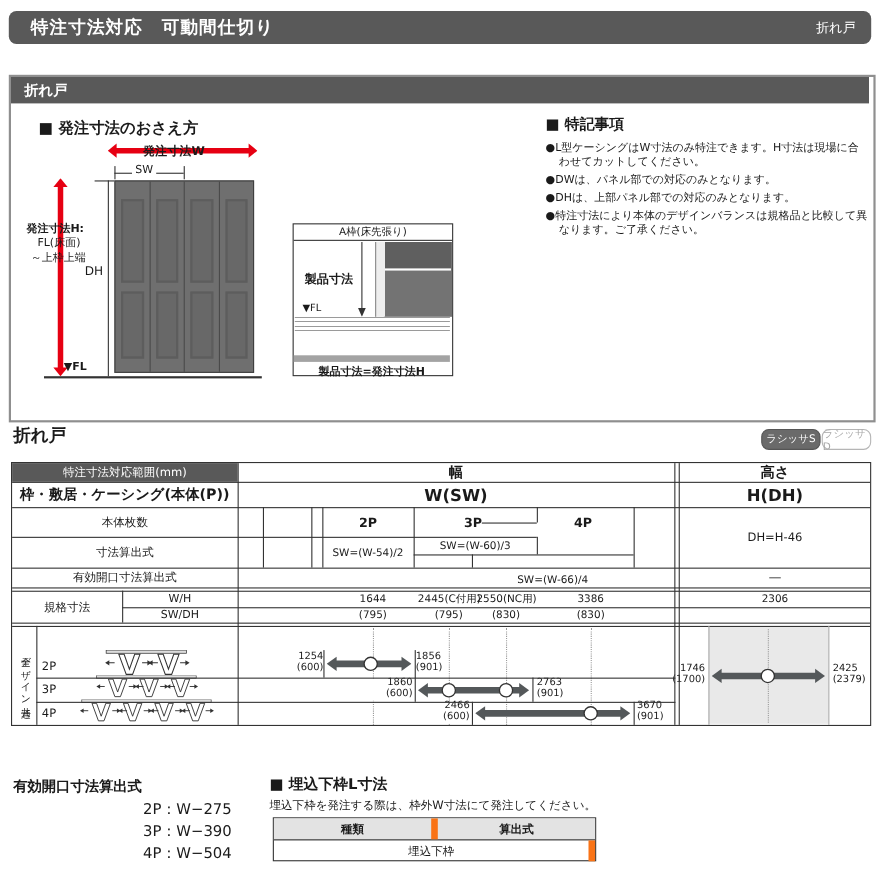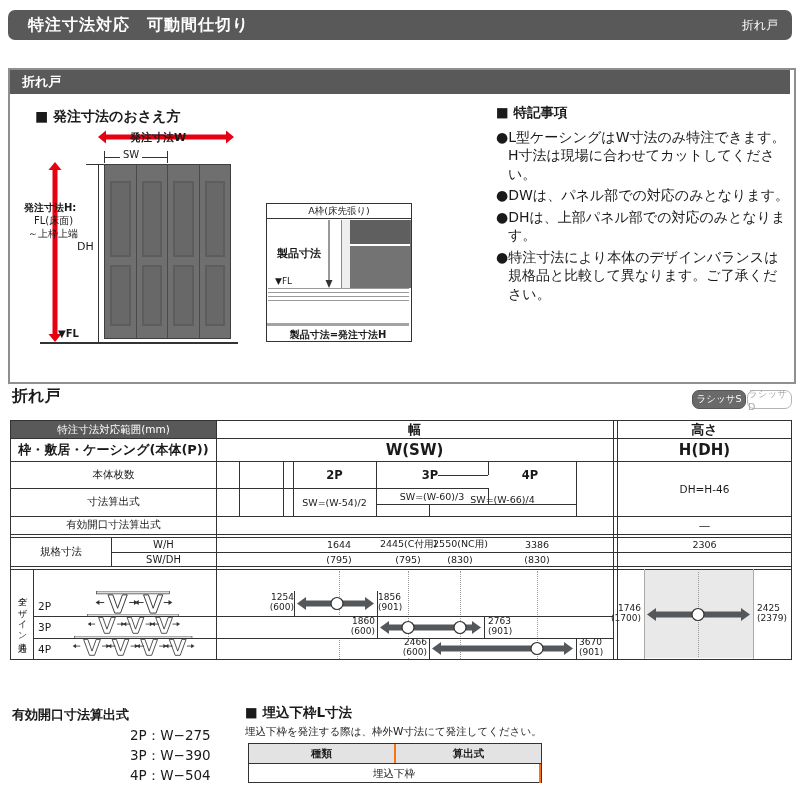--- a/index.html
+++ b/index.html
@@ -25,36 +25,36 @@
   .panel{position:relative;flex:1;border-right:1px solid #4a4a4a;}
   .panel:last-child{border-right:none;}
   .ins{position:absolute;left:5px;right:5px;border:2px solid #5d5d5d;background:#686868;}
   .ins.t{top:9%;height:42%;}
   .ins.bo{top:58%;height:33%;}
   .minibox{left:256px;top:133px;width:144px;height:137px;border:1px solid #333;background:#fff;}
   .minihead{left:0;top:0;width:100%;height:15px;border-bottom:1px solid #333;font-size:9.5px;box-sizing:border-box;}
   .hatch{background:repeating-linear-gradient(to bottom,#9a9a9a 0 1px,transparent 1px 4px);}
   .notes{left:486px;top:34px;width:294px;}
   .notes h4{margin:0 0 6px 0;font-size:13.5px;}
-  .notes ul{margin:0;padding:0;list-style:none;font-size:14px;line-height:1.32;}
+  .notes ul{margin:0;padding:0;list-style:none;font-size:10px;line-height:1.32;}
   .notes li{padding-left:12px;text-indent:-12px;margin-bottom:3px;}
   
   .tab{position:absolute;height:17px;border-radius:7px;font-size:9.5px;display:flex;align-items:center;justify-content:center;}
   .tab.on{background:#6a6a6a;color:#fff;border:1px solid #555;}
   .tab.off{background:#fff;color:#a8a8a8;border:1px solid #b5b5b5;}
   
   .stable{left:10px;top:420px;width:780px;height:238px;border:1px solid #333;background:#fff;}
   .dark{background:#595959;color:#fff;}
   .gray{background:#e9e9e9;}
   .vtext{writing-mode:vertical-rl;letter-spacing:1px;}
   
   .silltable{left:248px;top:743px;width:292px;height:38px;border:1.5px solid #333;}
   .sillrow{display:flex;height:19px;}
   .sillrow>div{flex:1;display:flex;align-items:center;justify-content:center;font-size:10.5px;box-sizing:border-box;}
-  .sillrow>div:first-child{border-right:2px solid #f97316;}
+  .sillrow>div:first-child{border-right:6px solid #f97316;}
   .sillrow.h{background:#e3e3e3;border-bottom:1px solid #333;font-weight:bold;}
 </style>
 </head>
 <body>
 
 <div id="page">
 
   <svg width="0" height="0" style="position:absolute">
     <defs>
       <g id="vfold">
@@ -134,21 +134,21 @@
       <div class="abs" style="left:82px;top:16px;width:61px;height:68px;background:#737373;border-left:1px solid #333;"></div>
       <div class="abs" style="left:82px;top:16px;width:61px;height:24px;background:#5f5f5f;border-bottom:2px solid #fff;"></div>
       <div class="abs" style="left:74px;top:16px;width:8px;height:68px;background:#eee;border-left:1px solid #888;"></div>
       <svg class="abs" style="left:56px;top:16px;" width="12" height="68">
         <line x1="6" y1="0" x2="6" y2="61" stroke="#333" stroke-width="1"></line>
         <path d="M2.5,60 L6,68 L9.5,60 Z" fill="#333"></path>
       </svg>
       <div class="abs b" style="left:10px;top:42px;font-size:11px;background:#fff;">製品寸法</div>
       <div class="abs" style="left:8px;top:72px;font-size:9px;">▼FL</div>
       <div class="abs hatch" style="left:1px;top:84px;width:141px;height:13px;"></div>
-      <div class="abs c b" style="left:0;top:119px;width:142px;height:17px;border-top:3px solid #a3a3a3;font-size:10px;">製品寸法=発注寸法H</div>
+      <div class="abs c b" style="left:0;top:119px;width:142px;height:17px;border-top:6px solid #a3a3a3;font-size:10px;">製品寸法=発注寸法H</div>
     </div>
 
     <div class="abs notes">
       <h4>■ 特記事項</h4>
       <ul>
         <li>●L型ケーシングはW寸法のみ特注できます。H寸法は現場に合わせてカットしてください。</li>
         <li>●DWは、パネル部での対応のみとなります。</li>
         <li>●DHは、上部パネル部での対応のみとなります。</li>
         <li>●特注寸法により本体のデザインバランスは規格品と比較して異なります。ご了承ください。</li>
       </ul>
@@ -170,21 +170,21 @@
     <div class="abs c b" style="left:607px;top:17px;width:173px;height:23px;font-size:15px;">H(DH)</div>
 
     <div class="abs c" style="left:0;top:40px;width:205px;height:27px;font-size:10.5px;">本体枚数</div>
     <div class="abs c b" style="left:282px;top:40px;width:83px;height:27px;font-size:11.5px;">2P</div>
     <div class="abs c b" style="left:365px;top:40px;width:108px;height:27px;font-size:11.5px;">3P</div>
     <div class="abs c b" style="left:473px;top:40px;width:92px;height:27px;font-size:11.5px;">4P</div>
 
     <div class="abs c" style="left:0;top:67px;width:205px;height:28px;font-size:10.5px;">寸法算出式</div>
     <div class="abs c" style="left:282px;top:67px;width:83px;height:28px;font-size:9.5px;">SW=(W-54)/2</div>
     <div class="abs c" style="left:365px;top:67px;width:112px;height:16px;font-size:9.5px;">SW=(W-60)/3</div>
-    <div class="abs c" style="left:418px;top:72px;width:147px;height:12px;font-size:9.5px;">SW=(W-66)/4</div>
+    <div class="abs c" style="left:418px;top:100px;width:147px;height:12px;font-size:9.5px;">SW=(W-66)/4</div>
     <div class="abs c" style="left:607px;top:40px;width:173px;height:55px;font-size:10.5px;">DH=H-46</div>
 
     <div class="abs c" style="left:0;top:95px;width:205px;height:18px;font-size:10.5px;">有効開口寸法算出式</div>
     <div class="abs c" style="left:607px;top:95px;width:173px;height:18px;font-size:10.5px;">―</div>
 
     <div class="abs c" style="left:0;top:116px;width:100px;height:29px;font-size:10.5px;">規格寸法</div>
     <div class="abs c" style="left:100px;top:116px;width:105px;height:15px;font-size:10px;">W/H</div>
     <div class="abs c" style="left:100px;top:131px;width:105px;height:14px;font-size:10px;">SW/DH</div>
     <div class="abs c" style="left:293px;top:116px;width:70px;height:15px;font-size:9.5px;">1644</div>
     <div class="abs c" style="left:360px;top:116px;width:75px;height:15px;font-size:9.5px;">2445(C付用)</div>

